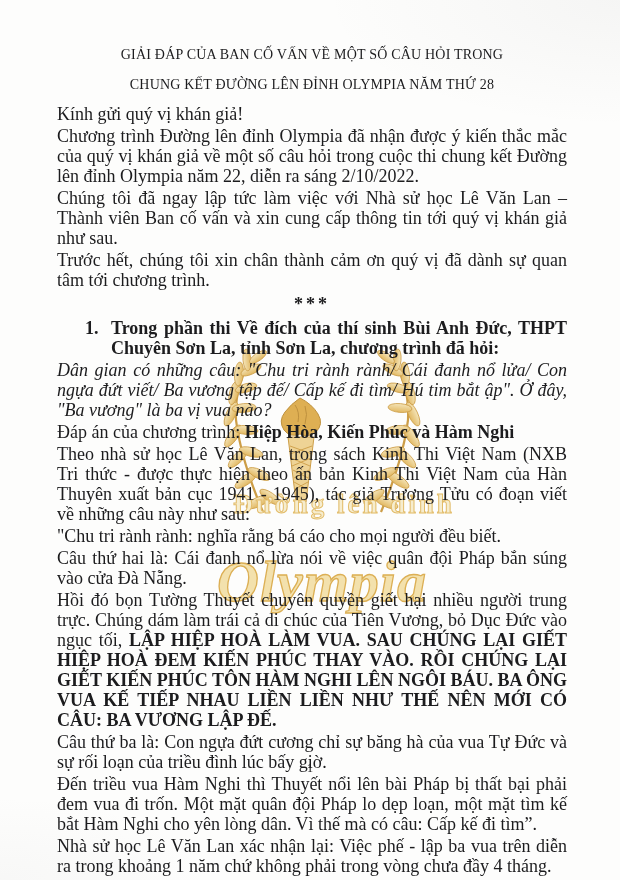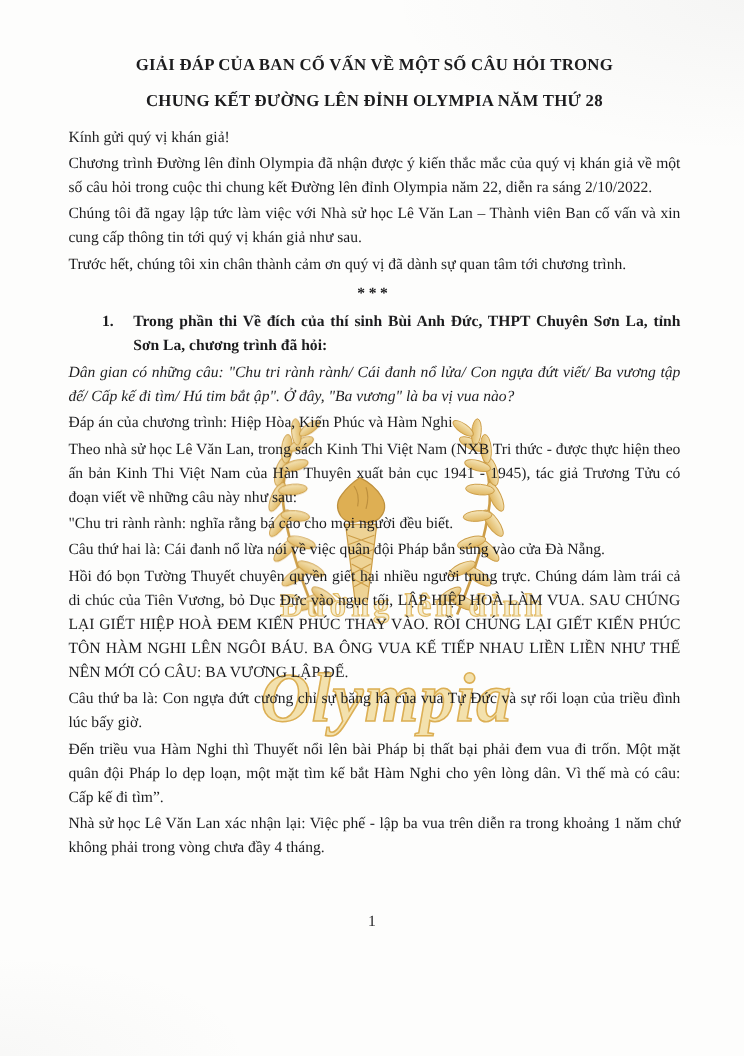--- a/index.html
+++ b/index.html
@@ -17,34 +17,34 @@
   .sheet{position:relative;width:620px;height:880px;}
   .watermark{
     position:absolute;left:0;top:0;width:620px;height:880px;
     z-index:0;pointer-events:none;
   }
   .content{
     position:relative;z-index:1;
     padding:40px 53px 0 57px;
   }
   .doc-title{
-    text-align:center;font-weight:bold;
+    text-align:center;font-weight:normal;
     font-size:14px;line-height:30px;letter-spacing:0.2px;
     margin-bottom:4px;
   }
   .content p, .content .numbered, .content .sep{
-    font-size:13px;line-height:20px;margin:0 0 2px 0;
+    font-size:18px;line-height:20px;margin:0 0 2px 0;
   }
   .content p{text-align:justify;}
   .sep{text-align:center;font-weight:bold;letter-spacing:3px;padding:2px 0;}
   .numbered{display:flex;padding-left:28px;font-weight:bold;}
   .numbered .num{flex:0 0 26px;}
   .numbered .nbody{flex:1;text-align:justify;font-family:Liberation Serif, serif;}
   .italic{font-style:italic;}
-  .bold{font-weight:normal;}
+  .bold{font-weight:bold;}
   .page-number{
     position:absolute;left:0;right:0;top:760px;
     text-align:center;font-size:13px;z-index:1;
   }
 </style>
 </head>
 <body>
 
 <div class="sheet">
 

